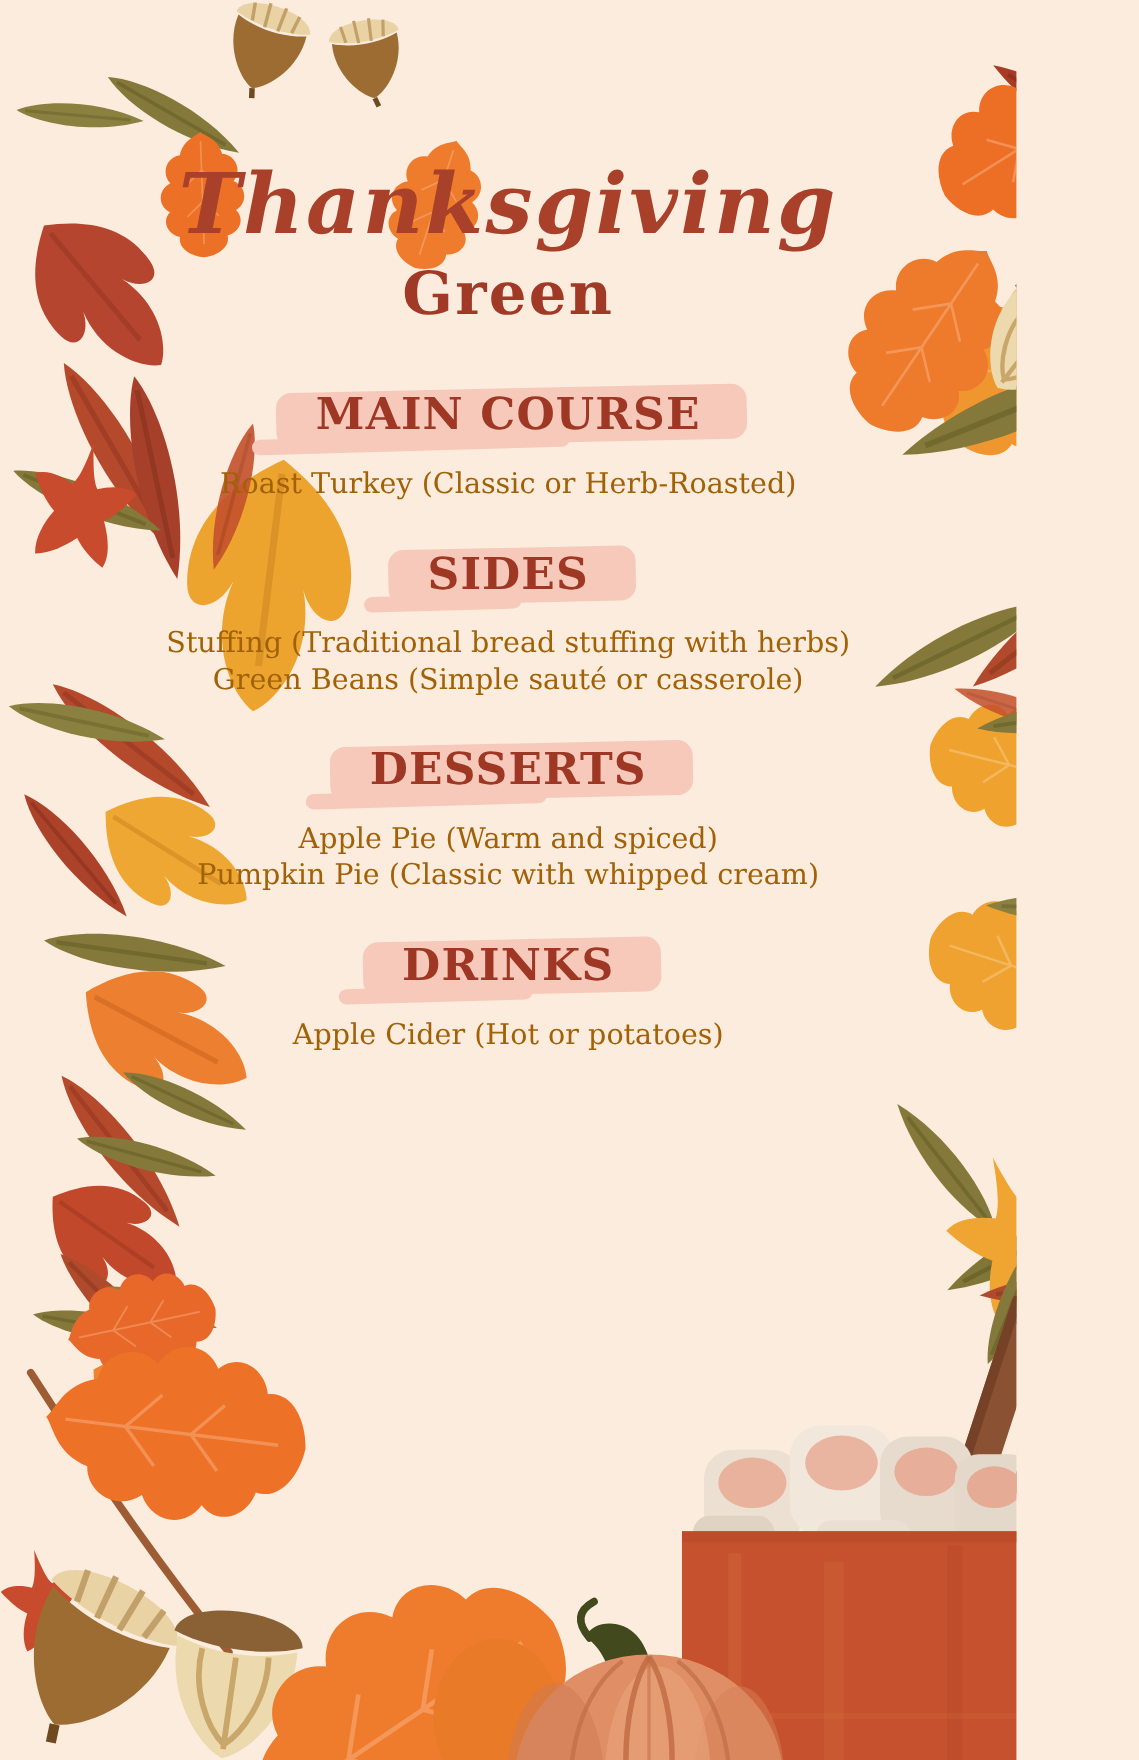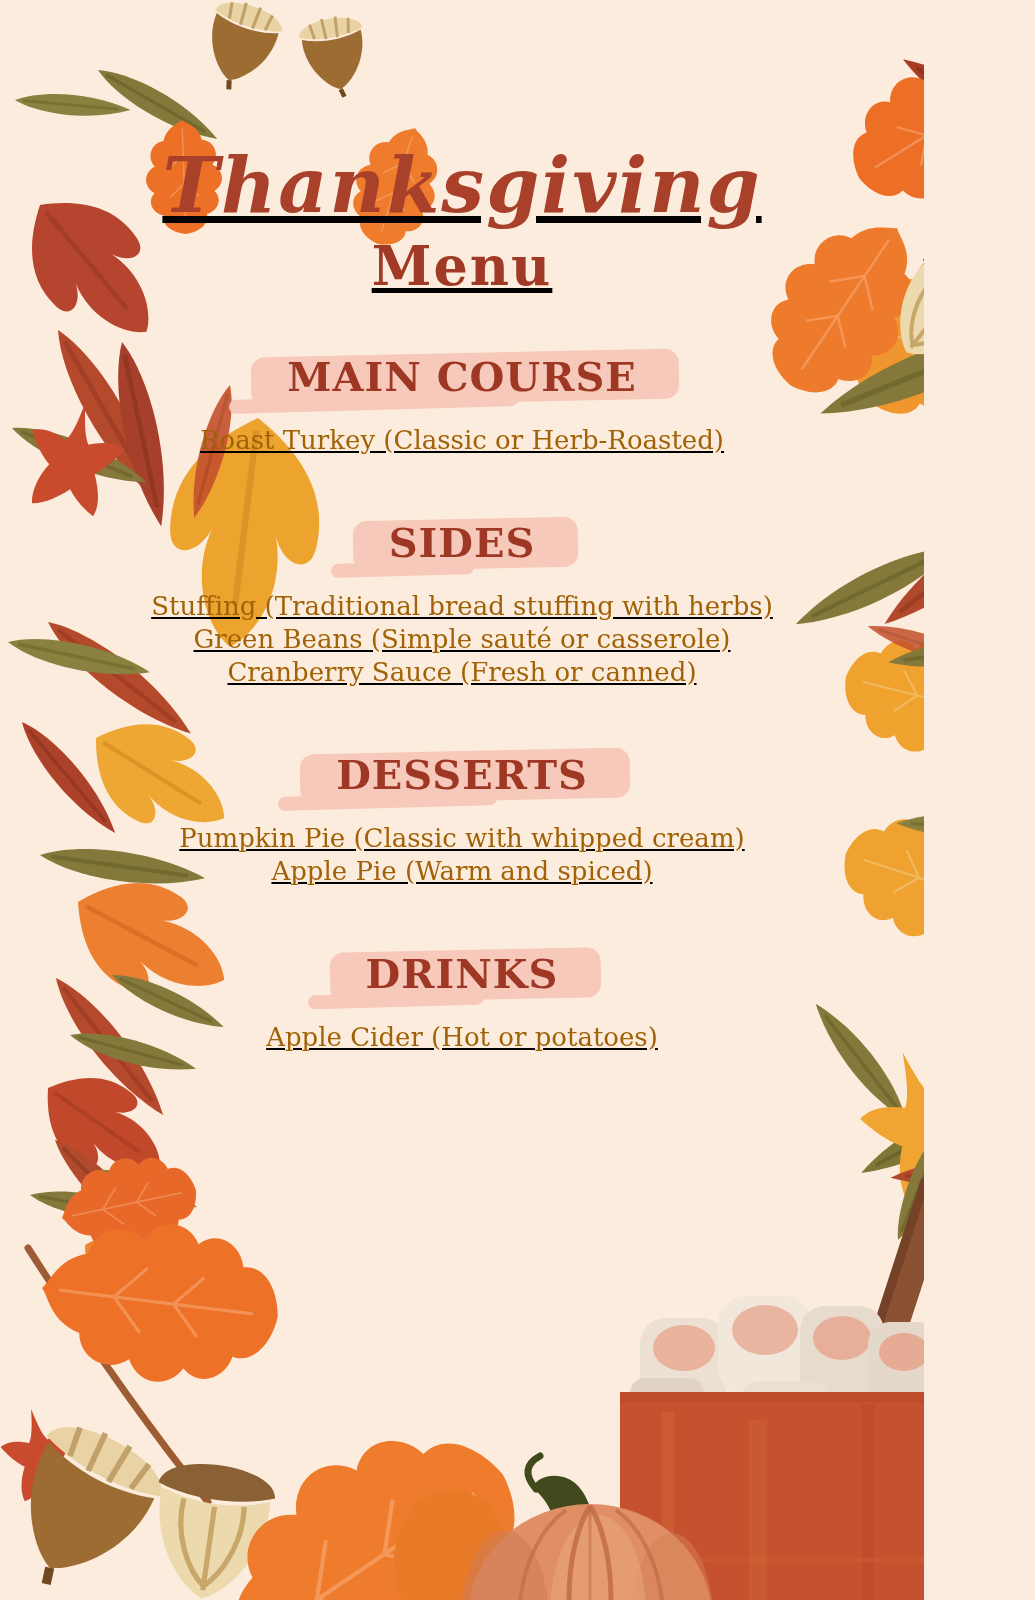--- a/index.html
+++ b/index.html
@@ -1,22 +1,22 @@
 <!DOCTYPE html>
 <html><head>
 <meta charset="utf-8">
 <style>
   html,body{margin:0;padding:0;}
   body{width:1035px;height:1600px;overflow:hidden;background:#fcecdd;}
-  .page{position:relative;width:924px;height:1600px;background:#fcecdd;font-family:"DejaVu Serif",serif;overflow:hidden;text-decoration:underline;}
+  .page{position:relative;width:924px;height:1600px;background:#fcecdd;font-family:"DejaVu Serif",serif;overflow:hidden;}
   .decor{position:absolute;left:0;top:0;width:1035px;height:1600px;z-index:1;pointer-events:none;}
   .content{position:relative;z-index:2;text-align:center;padding-top:146px;color:#a5462e;}
   .title-script{font-size:76px;line-height:1.05;font-style:italic;font-weight:700;color:#a8402a;margin:0;letter-spacing:2px;}
   .title-word{font-size:54px;font-weight:700;color:#a03a26;margin:8px 0 0;letter-spacing:2px;}
-  .menu-section{margin-top:59px;}
+  .menu-section{margin-top:38px;}
   .menu-section.first{margin-top:52px;}
   .heading-row{line-height:1;}
   .hl{position:relative;display:inline-block;padding:7px 26px;}
   .hl::before{content:"";position:absolute;left:-10px;right:-16px;top:3px;bottom:1px;background:#f6c9ba;border-radius:14px;transform:rotate(-1.2deg);z-index:-1;}
   .hl::after{content:"";position:absolute;left:-32px;bottom:-6px;width:72%;height:14px;background:#f6c9ba;border-radius:8px;transform:rotate(-1.6deg);z-index:-1;}
   .hl-text{position:relative;font-size:40px;font-weight:700;letter-spacing:1px;color:#9e3723;}
   .items{margin-top:20px;}
   .item{margin:0 auto;font-size:26px;line-height:33px;max-width:680px;color:#a16207;}
   .item.narrow{max-width:540px;}
 </style>
@@ -175,21 +175,21 @@
       <path d="M590 1506C562 1550 562 1650 590 1700" fill="none" stroke="#bf6a44" stroke-width="5" opacity=".8"></path>
       <path d="M590 1506C618 1550 618 1650 590 1700" fill="none" stroke="#bf6a44" stroke-width="5" opacity=".8"></path>
       <path d="M566 1510C518 1545 504 1635 536 1700" fill="none" stroke="#bf6a44" stroke-width="4" opacity=".65"></path>
       <path d="M616 1510C664 1545 678 1635 646 1700" fill="none" stroke="#bf6a44" stroke-width="4" opacity=".65"></path>
       <path d="M590 1506C590 1560 590 1650 590 1700" fill="none" stroke="#bf6a44" stroke-width="3" opacity=".5"></path>
     </g>
   </svg>
 
   <main class="content">
     <h1 class="title-script">Thanksgiving</h1>
-    <h2 class="title-word">Menu</h2>
+    <h2 class="title-word">Green</h2>
 
     <section class="menu-section first">
       <div class="heading-row">
         <span class="hl">
           <span class="hl-text">MAIN COURSE</span>
         </span>
       </div>
       <div class="items">
         <p class="item">Roast Turkey (Classic or Herb-Roasted)</p>
       </div>
@@ -197,33 +197,32 @@
 
     <section class="menu-section">
       <div class="heading-row">
         <span class="hl">
           <span class="hl-text">SIDES</span>
         </span>
       </div>
       <div class="items">
         <p class="item">Stuffing (Traditional bread stuffing with herbs)</p>
         <p class="item">Green Beans (Simple sauté or casserole)</p>
-        <p class="item">Cranberry Sauce (Fresh or canned)</p>
       </div>
     </section>
 
     <section class="menu-section">
       <div class="heading-row">
         <span class="hl">
           <span class="hl-text">DESSERTS</span>
         </span>
       </div>
       <div class="items">
+        <p class="item">Apple Pie (Warm and spiced)</p>
         <p class="item">Pumpkin Pie (Classic with whipped cream)</p>
-        <p class="item">Apple Pie (Warm and spiced)</p>
       </div>
     </section>
 
     <section class="menu-section">
       <div class="heading-row">
         <span class="hl">
           <span class="hl-text">DRINKS</span>
         </span>
       </div>
       <div class="items">

